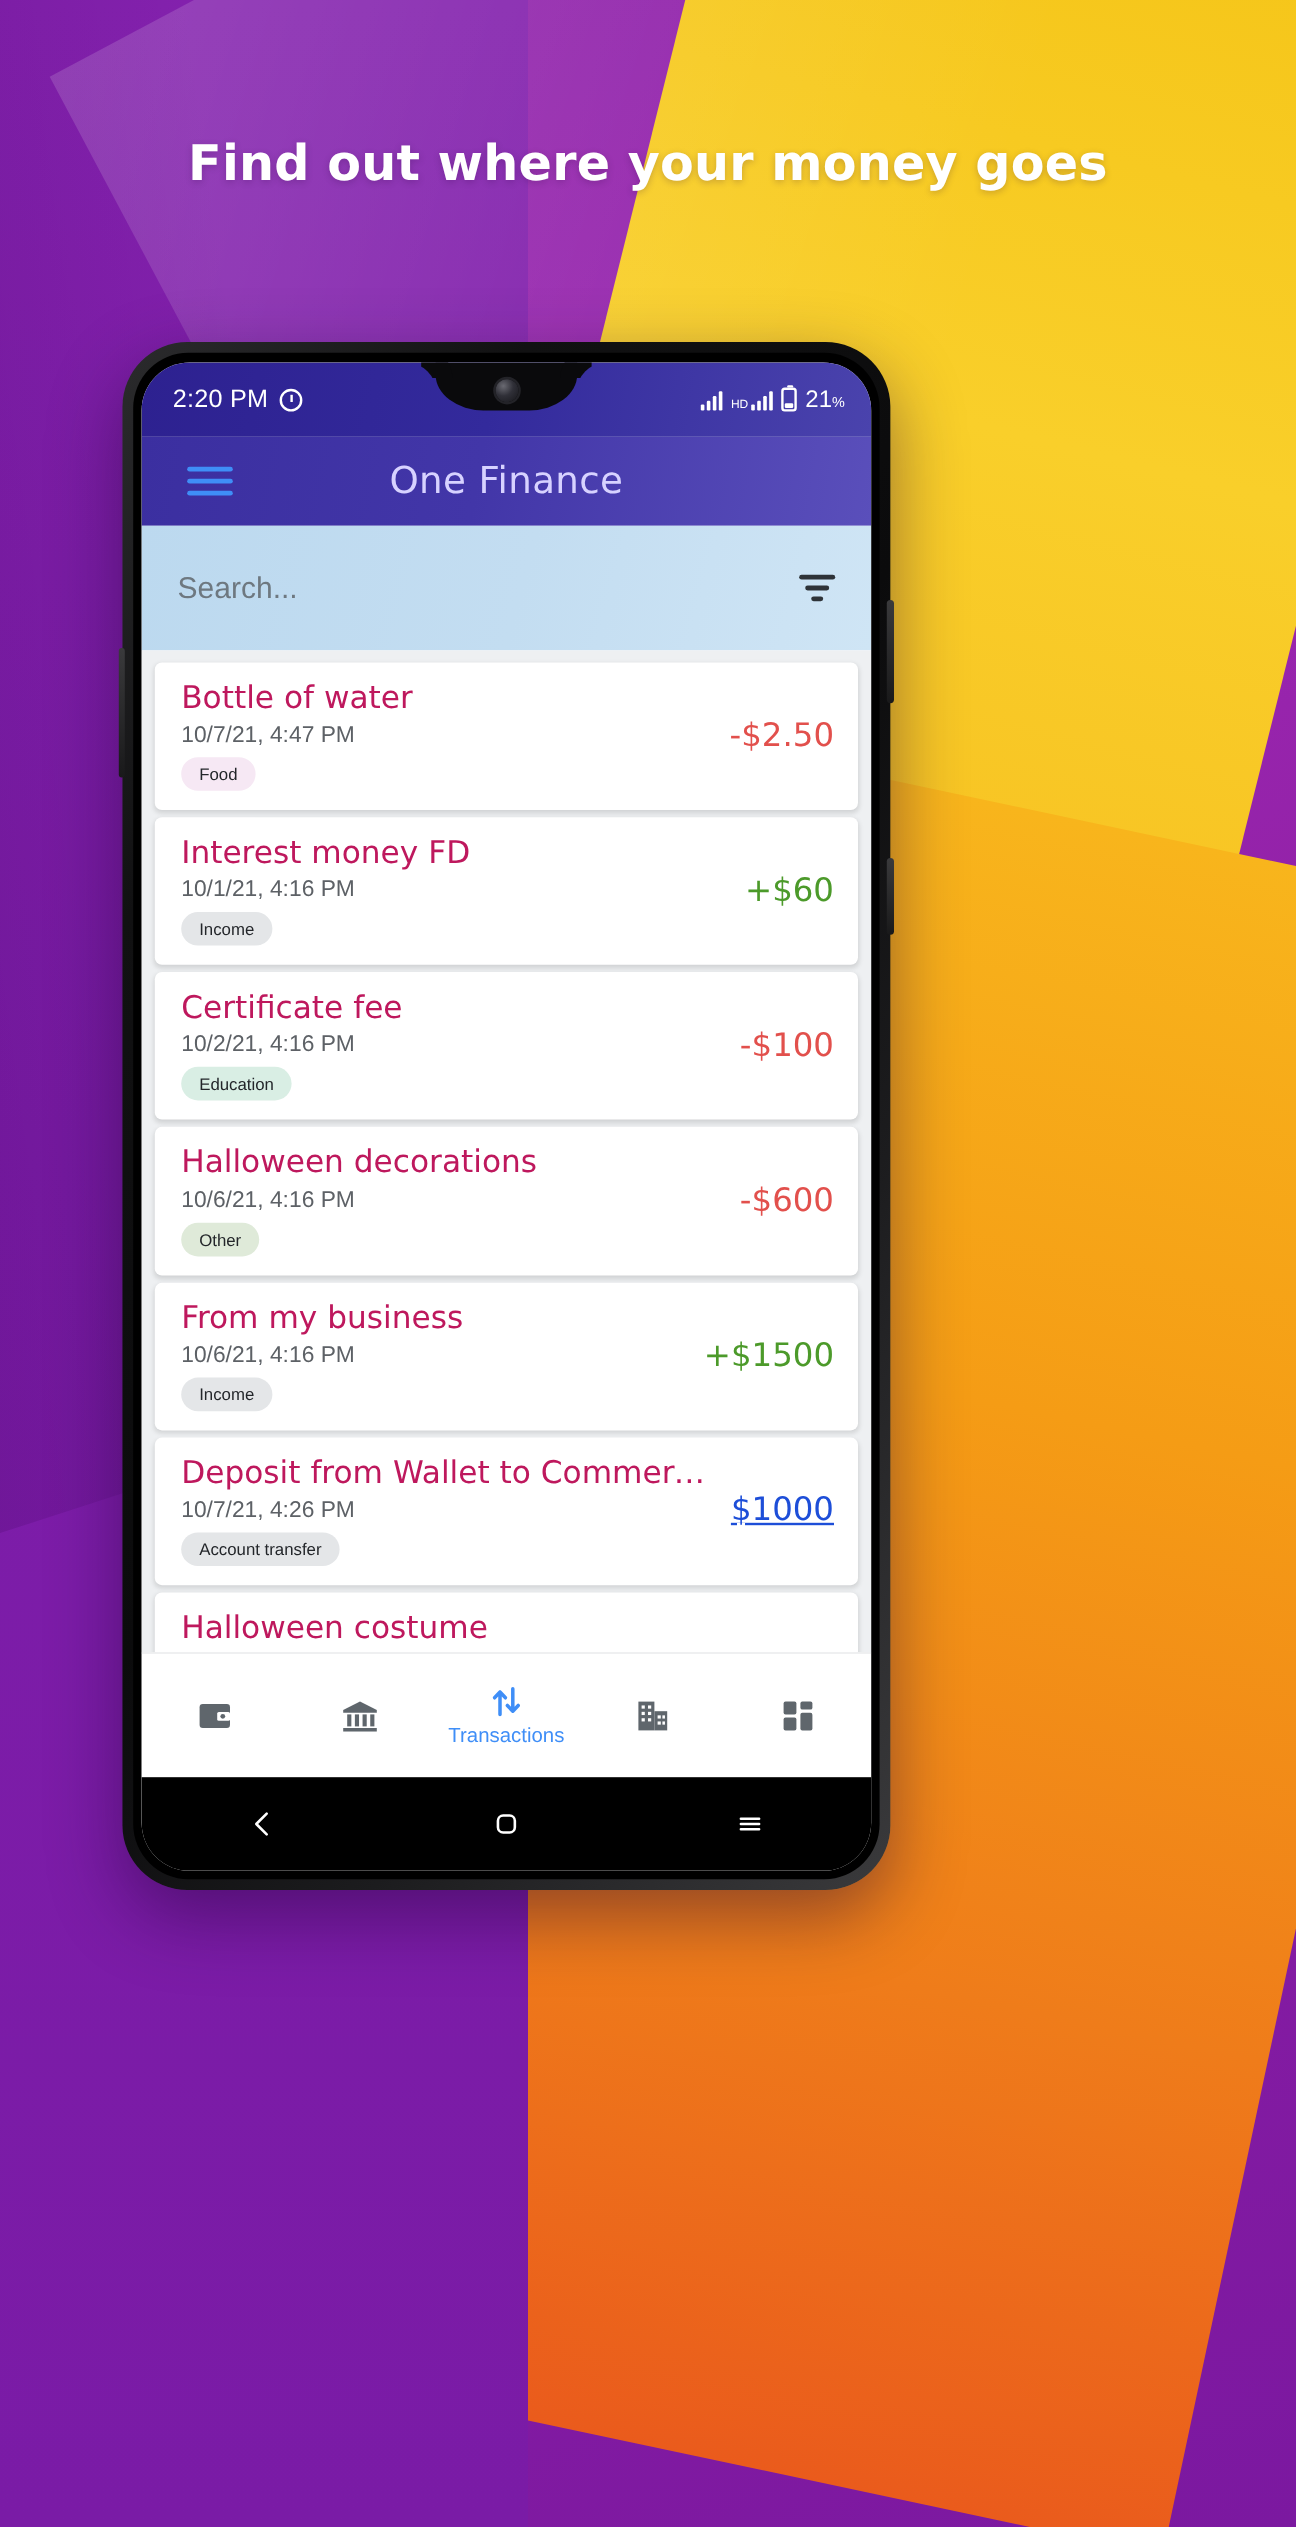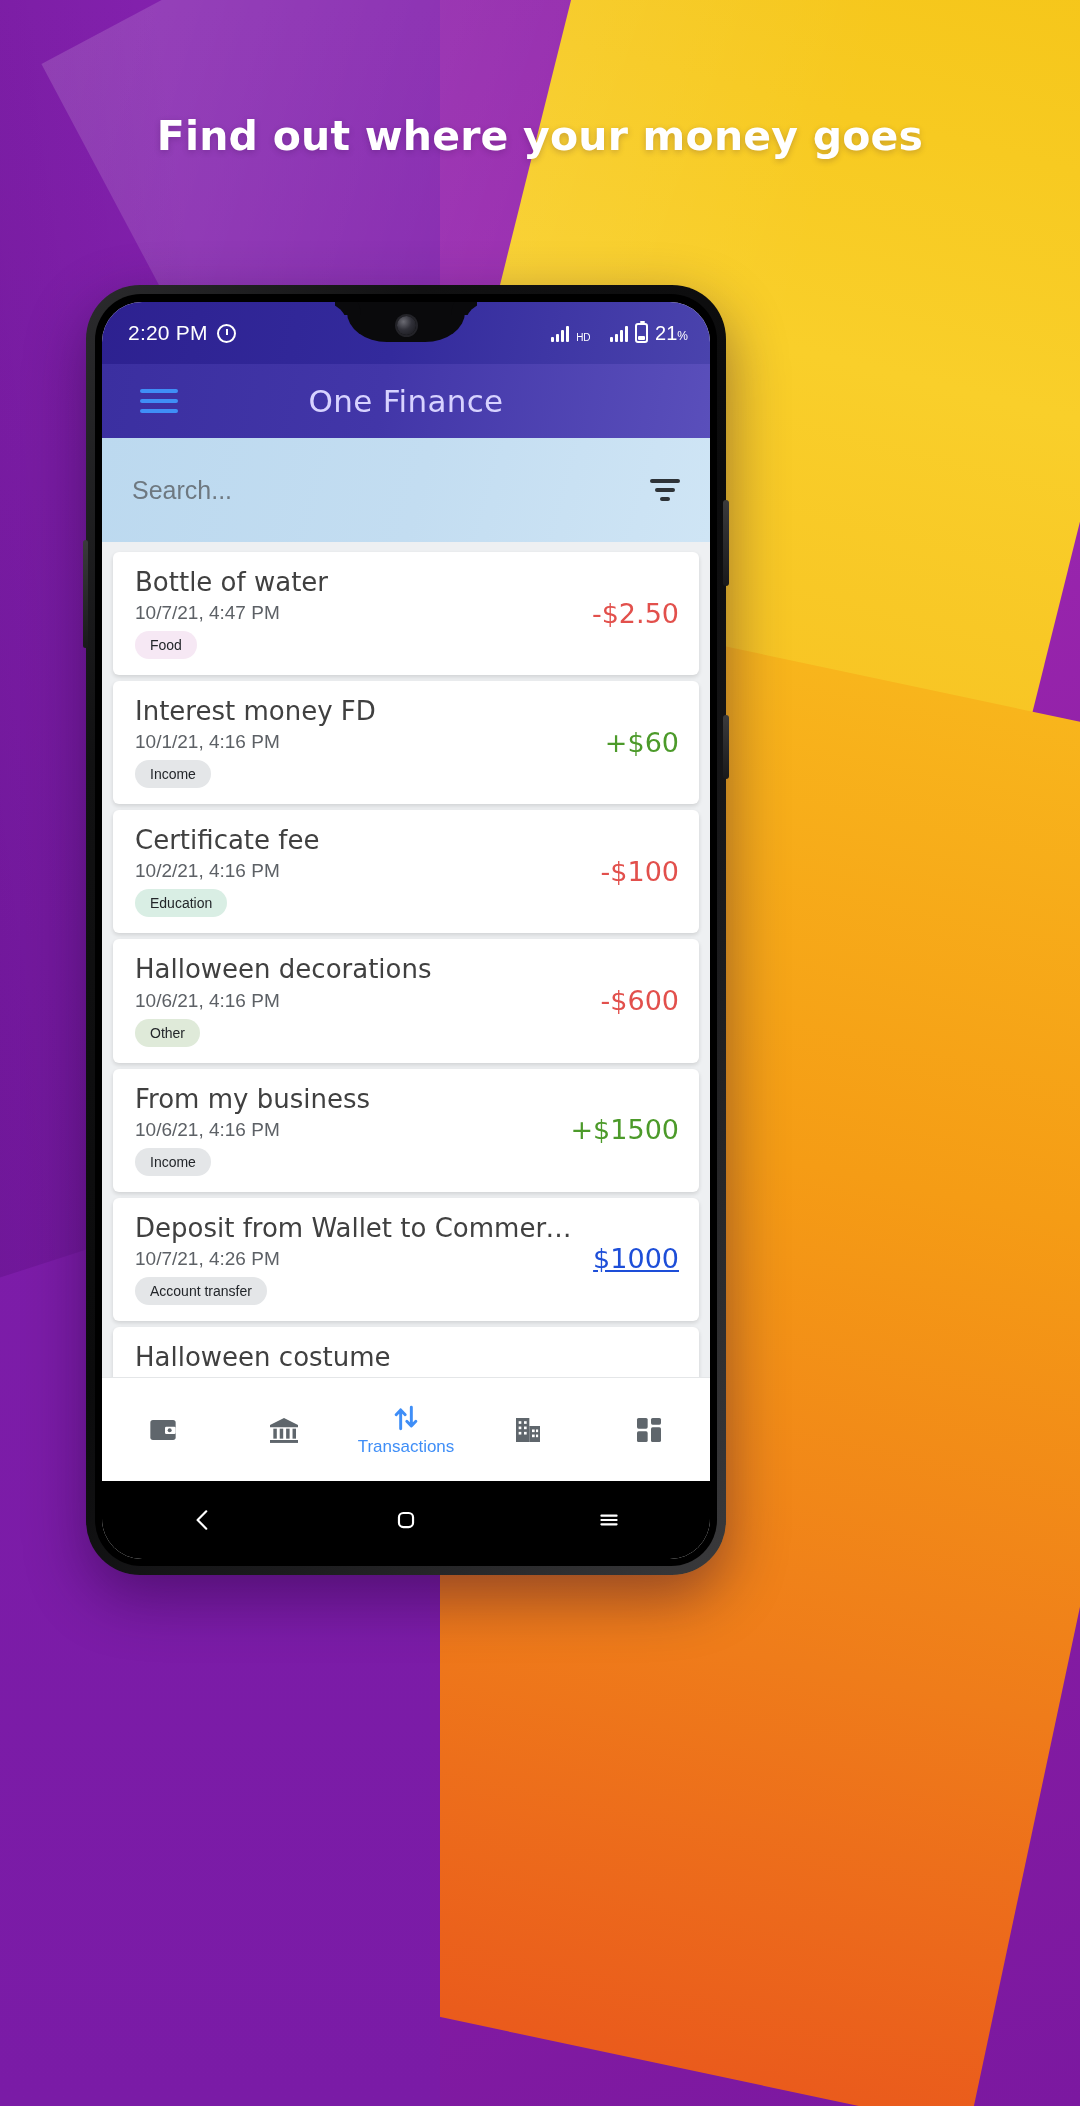--- a/index.html
+++ b/index.html
@@ -52,21 +52,21 @@
     font-size:41px;
     font-weight:700;
     letter-spacing:.2px;
     font-family:"DejaVu Sans", sans-serif;
     text-shadow:0 2px 6px rgba(40,0,60,.22);
   }
 
   
   .phone {
     position:absolute;
-    left:86px; top:285px;
+    left:102px; top:285px;
     width:640px; height:1290px;
     border-radius:54px;
     background:linear-gradient(125deg,#2b2b2d 0%, #111112 22%, #0b0b0c 50%, #1c1c1e 72%, #3a3a3c 100%);
     box-shadow:0 22px 60px rgba(30,0,50,.45);
     padding:9px;
   }
   .phone-inner {
     position:relative;
     width:100%; height:100%;
     border-radius:46px;
@@ -124,21 +124,21 @@
     background:radial-gradient(circle at 34% 30%, #6a6a72 0%, #303038 45%, #16161a 100%);
     box-shadow:0 0 0 2px #232328;
     margin-top:6px;
   }
   .sig-bars { display:inline-flex; align-items:flex-end; gap:2px; height:17px; }
   .sig-bars i { display:block; width:3px; background:#fff; border-radius:1px; }
   .sig-bars i:nth-child(1){height:5px;}
   .sig-bars i:nth-child(2){height:8px;}
   .sig-bars i:nth-child(3){height:12px;}
   .sig-bars i:nth-child(4){height:16px;}
-  .sig-grp { display:inline-flex; align-items:flex-end; gap:20px; }
+  .sig-grp { display:inline-flex; align-items:flex-end; gap:3px; }
   .hd-tag { font-size:10px; line-height:8px; letter-spacing:-.3px; }
   .batt {
     width:13px; height:20px; border:2px solid #fff; border-radius:3px;
     position:relative; display:inline-block;
   }
   .batt::before {
     content:""; position:absolute; top:-4px; left:3px; width:5px; height:2px; background:#fff; border-radius:1px;
   }
   .batt::after {
     content:""; position:absolute; left:1px; right:1px; bottom:1px; height:4px; background:#fff; border-radius:1px;
@@ -197,21 +197,21 @@
     background:#ffffff;
     margin:6px 11px;
     border-radius:6px;
     box-shadow:0 2px 4px rgba(0,0,0,.13);
     padding:15px 20px 16px 22px;
     display:flex; align-items:center; justify-content:space-between;
     gap:12px;
   }
   .card-main { min-width:0; }
   .tx-title {
-    font-size:26px; color:#404040; line-height:1.16;
+    font-size:26px; color:#be185d; line-height:1.16;
     white-space:nowrap; overflow:hidden; text-overflow:ellipsis;
     font-family:"DejaVu Sans", sans-serif;
   }
   .tx-date { font-size:19px; color:#5d6166; margin-top:5px; }
   .chip {
     display:inline-block; margin-top:7px;
     padding:6px 15px; border-radius:14px;
     font-size:14px; color:#23262a;
     background:#e6e7e9;
   }

